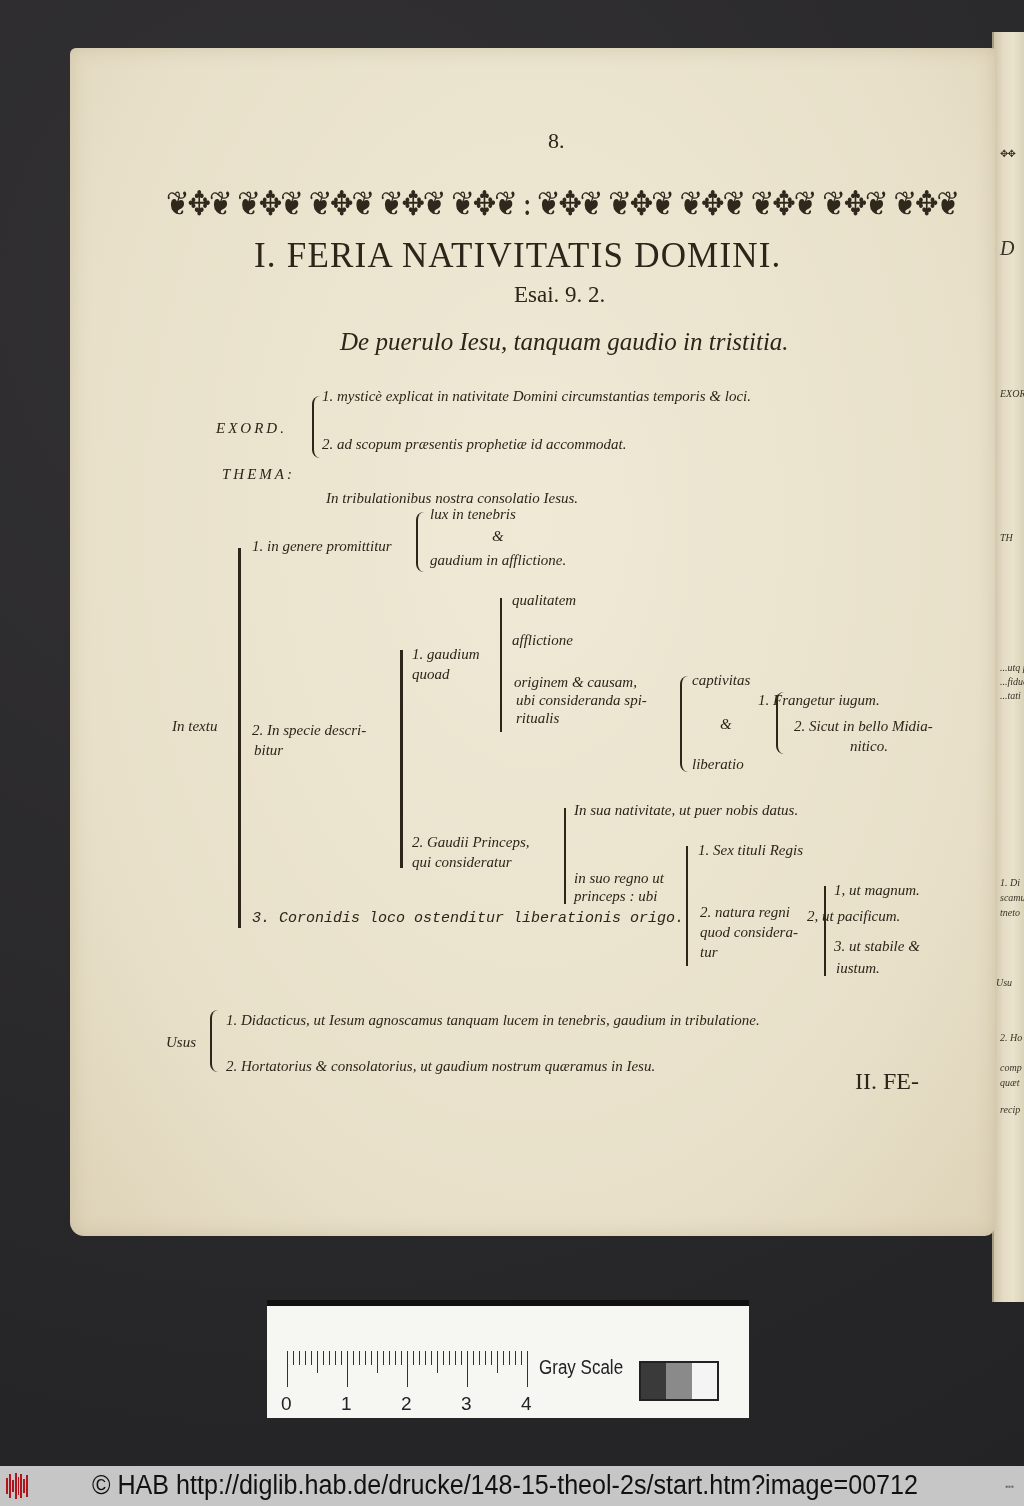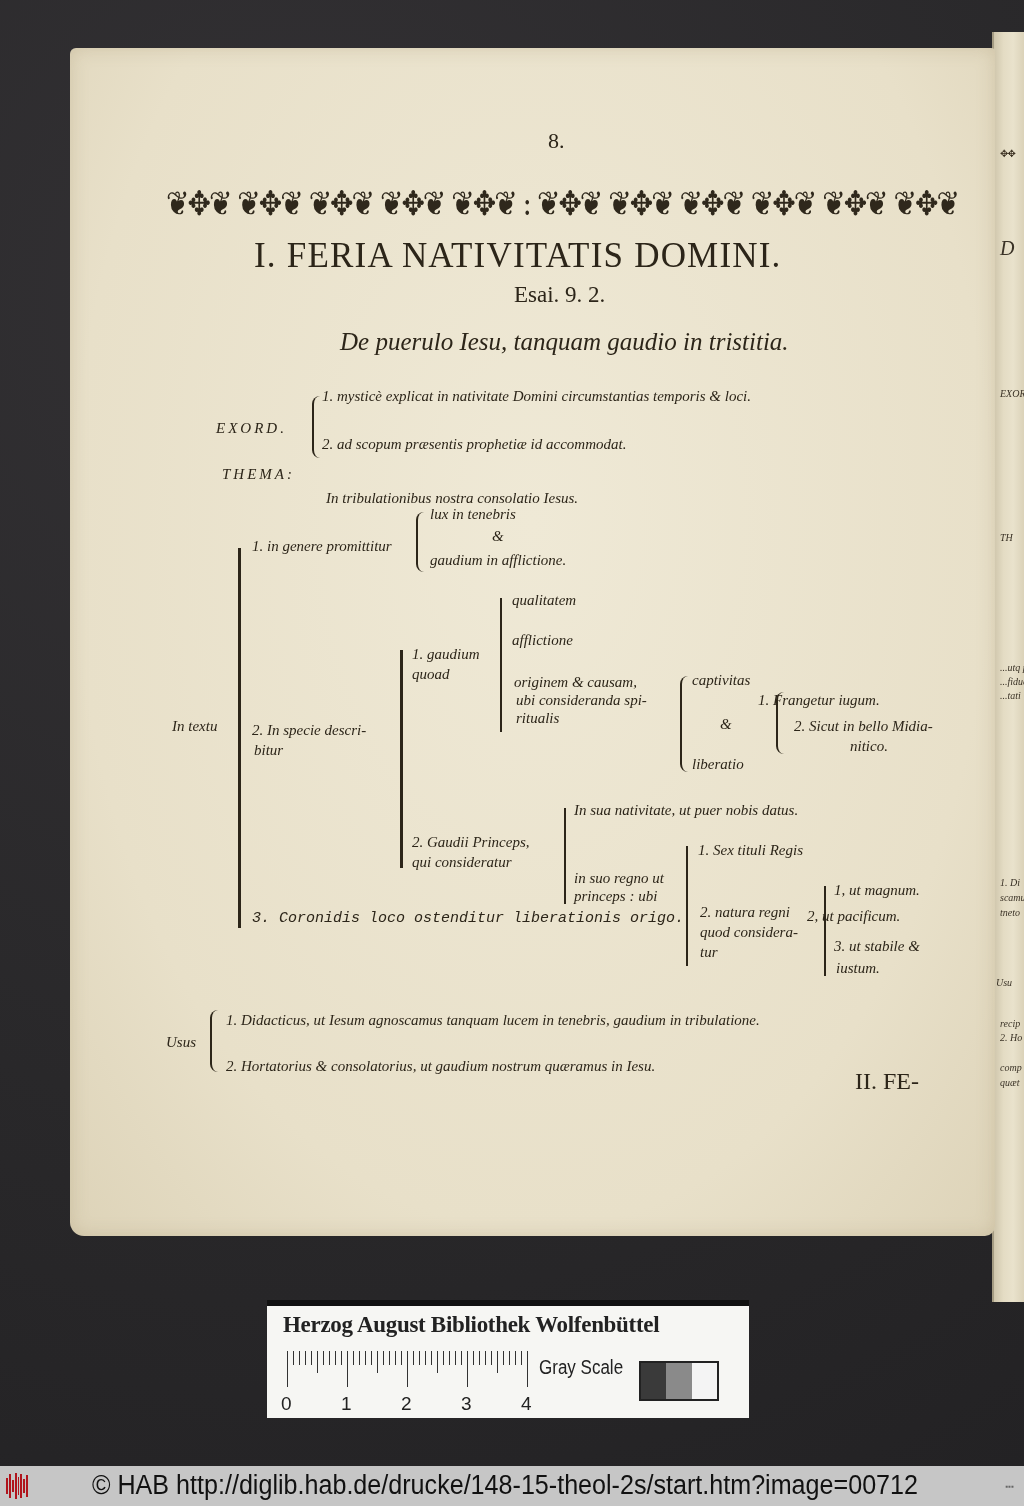--- a/index.html
+++ b/index.html
@@ -95,21 +95,21 @@
   <div class="fragment" style="top:356px;">EXORD.</div>
   <div class="fragment" style="top:500px;">TH</div>
   <div class="fragment" style="top:630px;">...utq propo</div>
   <div class="fragment" style="top:644px;">...fidue. tris</div>
   <div class="fragment" style="top:658px;">...tati</div>
   <div class="fragment" style="top:845px;">1. Di</div>
   <div class="fragment" style="top:860px;">scamu</div>
   <div class="fragment" style="top:875px;">tneto</div>
   <div class="fragment" style="top:945px;left:2px;">Usu</div>
   <div class="fragment" style="top:1000px;">2. Ho</div>
-  <div class="fragment" style="top:986px;">recip</div>
+  <div class="fragment" style="top:1072px;">recip</div>
   <div class="fragment" style="top:1030px;">comp</div>
   <div class="fragment" style="top:1045px;">quæt</div>
 </div>
 
 <div class="page"></div>
 
 <div class="abs ink pageno">8.</div>
 
 <div class="ornament">
   <span>❦✥❦</span>
@@ -194,21 +194,20 @@
 <div class="abs ink it" style="left:252px;top:910px;font-family:Liberation Mono, monospace;">3. Coronidis loco ostenditur liberationis origo.</div>
 
 <div class="abs ink it" style="left:166px;top:1034px;">Usus</div>
 <div class="brace" style="left:210px;top:1010px;width:10px;height:62px;"></div>
 <div class="abs ink it" style="left:226px;top:1012px;">1. Didacticus, ut Iesum agnoscamus tanquam lucem in tenebris, gaudium in tribulatione.</div>
 <div class="abs ink it" style="left:226px;top:1058px;">2. Hortatorius &amp; consolatorius, ut gaudium nostrum quæramus in Iesu.</div>
 
 <div class="abs ink catchword">II. FE-</div>
 
 <div class="label-card">
-  <div class="label-title">Herzog August Bibliothek Wolfenbüttel</div>
   <div class="ruler">
     <div class="tick" style="left:0;height:36px;"></div>
     <div class="tick" style="left:6px;height:14px;"></div>
       <div class="tick" style="left:12px;height:14px;"></div>
       <div class="tick" style="left:18px;height:14px;"></div>
       <div class="tick" style="left:24px;height:14px;"></div>
     <div class="tick" style="left:30px;height:22px;"></div>
     <div class="tick" style="left:36px;height:14px;"></div>
       <div class="tick" style="left:42px;height:14px;"></div>
       <div class="tick" style="left:48px;height:14px;"></div>

